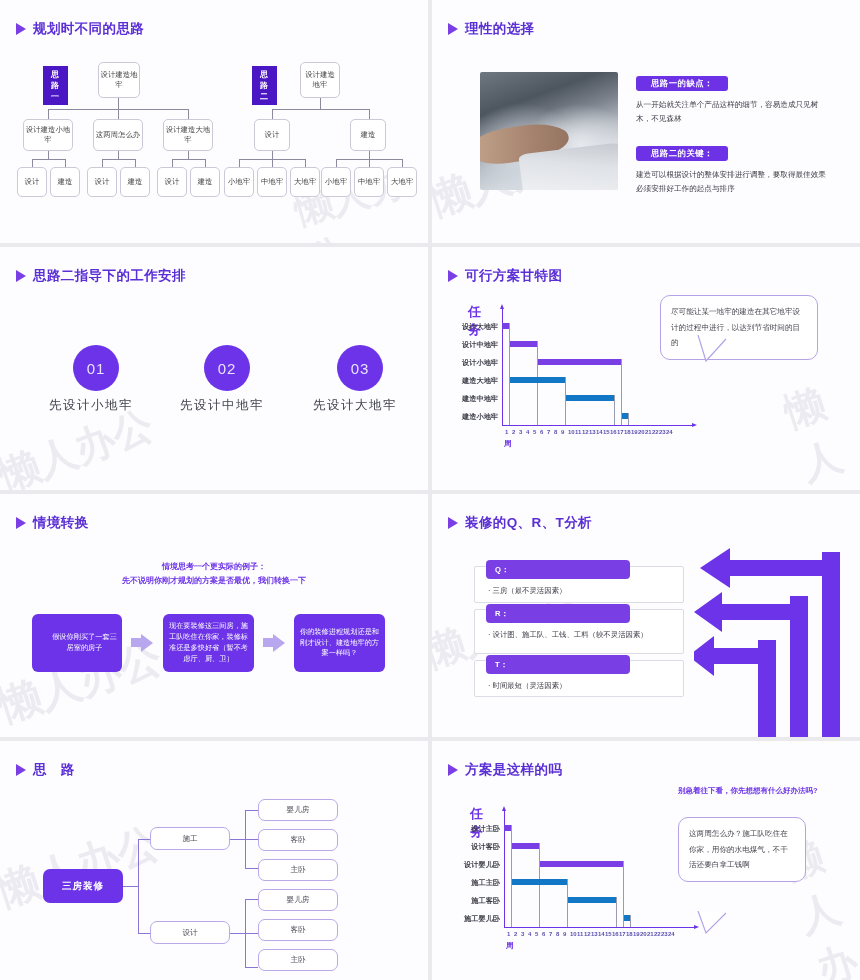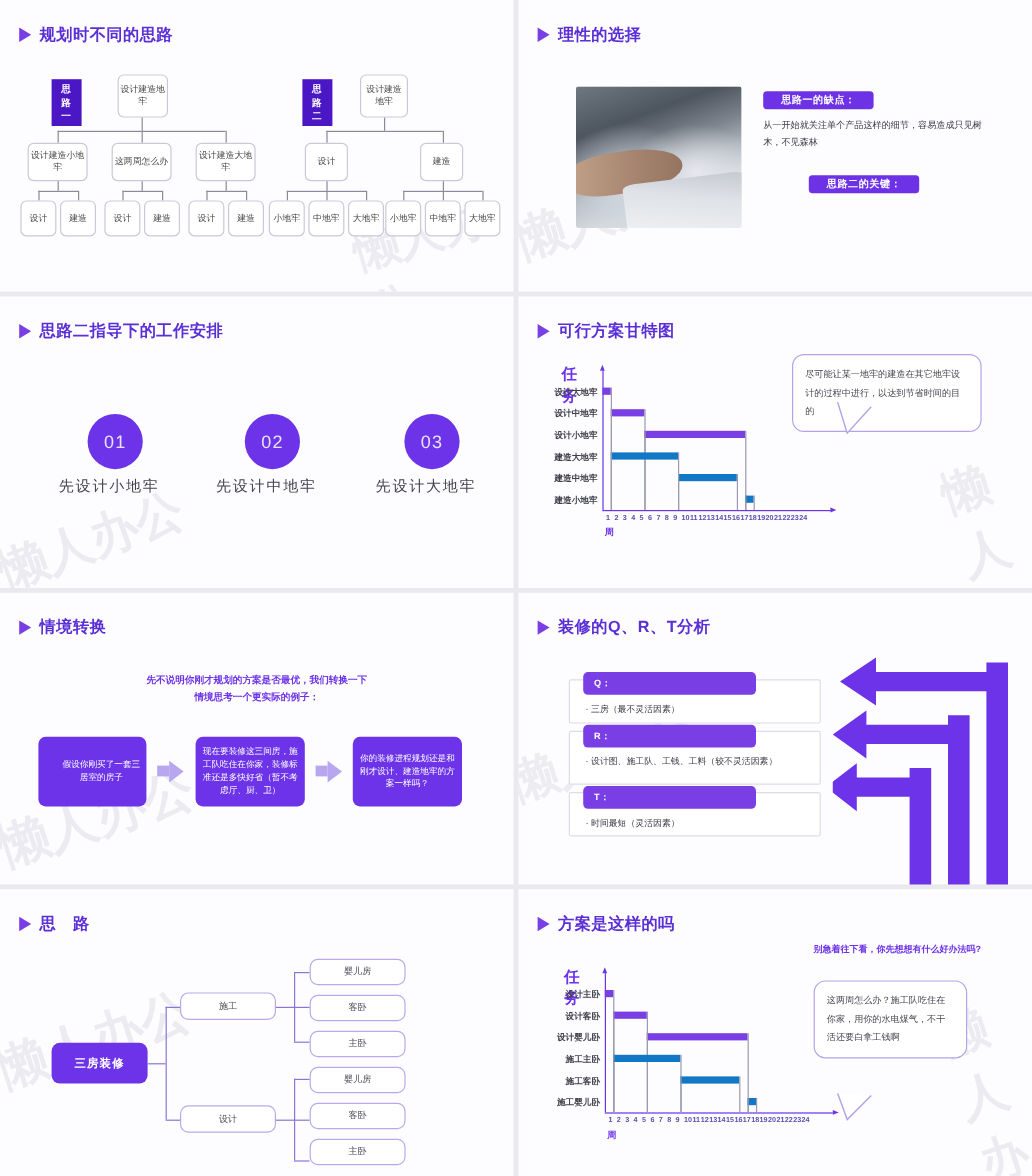--- a/index.html
+++ b/index.html
@@ -255,21 +255,22 @@
       <span class="tri"></span>
       <span>理性的选择</span>
     </div>
     <div class="wm" style="left:-6px;top:148px;font-size:42px;transform:rotate(-18deg);">懒人办公</div>
 
     <div class="photo"></div>
 
     <div class="pillbar" style="left:204px;top:76px;width:92px;height:15px;">思路一的缺点：</div>
     <div class="ptxt" style="left:204px;top:98px;">从一开始就关注单个产品这样的细节，容易造成只见树木，不见森林</div>
 
-    <div class="pillbar" style="left:204px;top:146px;width:92px;height:15px;margin-left:38px;">思路二的关键：</div>
+    <div class="pillbar" style="left:204px;top:146px;width:92px;height:15px;">思路二的关键：</div>
+    <div class="ptxt" style="left:204px;top:168px;">建造可以根据设计的整体安排进行调整，要取得最佳效果必须安排好工作的起点与排序</div>
   </div>
 
   <div class="slide">
     <div class="title">
       <span class="tri"></span>
       <span>思路二指导下的工作安排</span>
     </div>
     <div class="wm" style="left:-4px;top:176px;font-size:40px;transform:rotate(-20deg);">懒人办公</div>
 
     <div class="circ" style="left:73px;top:98px;">01</div>
@@ -352,22 +353,22 @@
   </div>
 
   <div class="slide">
     <div class="title">
       <span class="tri"></span>
       <span>情境转换</span>
     </div>
     <div class="wm" style="left:-4px;top:160px;font-size:42px;transform:rotate(-18deg);">懒人办公</div>
 
     <div class="flowtop" style="top:66px;left:0;">
+      <div>情境思考一个更实际的例子：</div>
       <div>先不说明你刚才规划的方案是否最优，我们转换一下</div>
-      <div>情境思考一个更实际的例子：</div>
     </div>
 
     <div class="fbox" style="left:32px;top:120px;width:90px;height:58px;padding-left:20px;">假设你刚买了一套三居室的房子</div>
     <div class="farrow-tail" style="left:131px;top:144px;width:10px;"></div>
     <div class="farrow" style="left:141px;top:140px;"></div>
 
     <div class="fbox" style="left:163px;top:120px;width:91px;height:58px;">现在要装修这三间房，施工队吃住在你家，装修标准还是多快好省（暂不考虑厅、厨、卫）</div>
     <div class="farrow-tail" style="left:263px;top:144px;width:10px;"></div>
     <div class="farrow" style="left:273px;top:140px;"></div>
 

